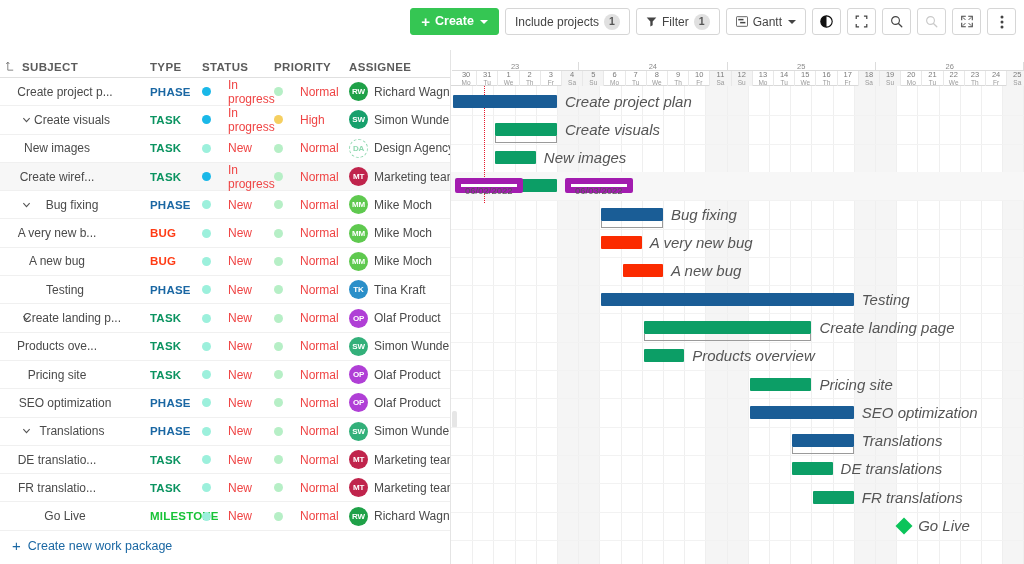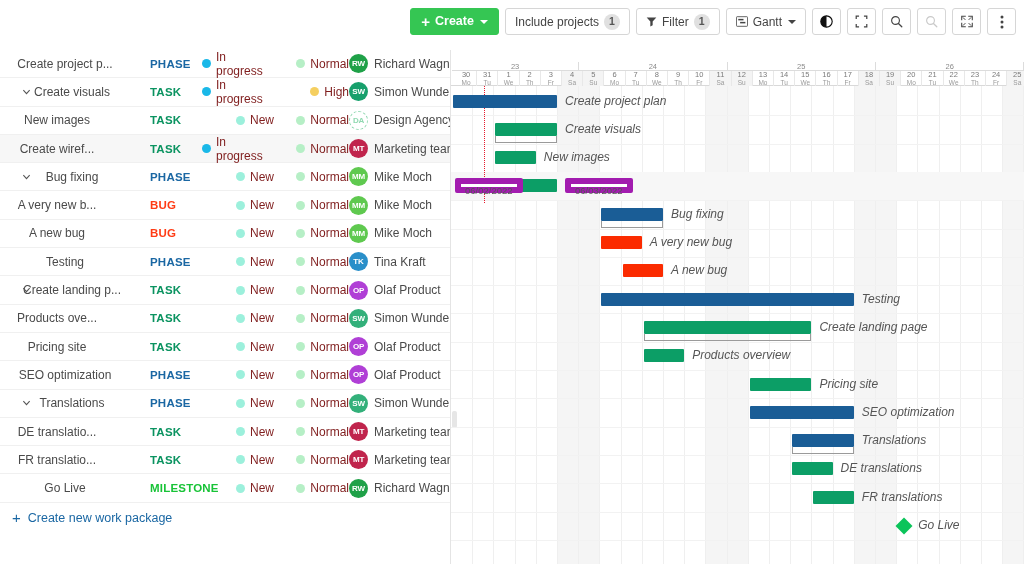--- a/index.html
+++ b/index.html
@@ -78,21 +78,21 @@
   }
   .chev {
     position: absolute; left: 22px; top: 50%; transform: translateY(-50%);
     width: 9px; height: 9px; color: #555;
   }
   .cell-type { width: 52px; font-size: 11.5px; font-weight: 700; letter-spacing: .2px; }
   .t-PHASE { color: #1a67a3; }
   .t-TASK { color: #0a9360; }
   .t-BUG { color: #ff3b14; }
   .t-MILESTONE { color: #18c337; }
-  .cell-status, .cell-prio { display: flex; align-items: center; gap: 5px; color: #7f1d1d; justify-content: flex-end; }
+  .cell-status, .cell-prio { display: flex; align-items: center; gap: 17px; color: #ef4444; }
   .cell-status { width: 72px; }
   .cell-prio { width: 75px; }
   .dot { width: 9px; height: 9px; border-radius: 50%; flex: 0 0 auto; }
   .cell-assign { width: 101px; display: flex; align-items: center; gap: 6px; }
   .avatar {
     width: 19px; height: 19px; border-radius: 50%; flex: 0 0 auto;
     display: flex; align-items: center; justify-content: center;
     font-size: 8px; font-weight: 700; color: #fff; letter-spacing: -.2px;
   }
   .avatar.ghost { background: #fff !important; color: #8fd8b0 !important;
@@ -154,21 +154,21 @@
   .bar-brackets {
     position: absolute; height: 7px;
     border-left: 1.5px solid #9a9a9a; border-right: 1.5px solid #9a9a9a;
     border-bottom: 1.5px solid #9a9a9a;
   }
   .milestone {
     position: absolute; width: 12px; height: 12px; background: #0bc45a;
     transform: rotate(45deg);
   }
   .bar-label {
-    position: absolute; font-size: 12px; font-style: italic; color: #555;
+    position: absolute; font-size: 15px; font-style: italic; color: #555;
     white-space: nowrap; line-height: 13px;
   }
   .date-pill {
     position: absolute; height: 15px; padding: 0 4px;
     border: 6px solid #a21caf; border-radius: 2px; background: #fff;
     font-size: 9.5px; color: #555; line-height: 14px;
   }
   .splitter-handle {
     position: absolute; left: 1px; width: 5px; height: 17px;
     background: #e6e6e6; border-radius: 2px;
@@ -249,20 +249,33 @@
     <div class="btn icon-only">
       <svg width="4" height="14" viewBox="0 0 4 14">
         <circle cx="2" cy="2" r="1.5" fill="#444"></circle>
         <circle cx="2" cy="7" r="1.5" fill="#444"></circle>
         <circle cx="2" cy="12" r="1.5" fill="#444"></circle>
       </svg>
     </div>
   </div>
 
   <div class="table-pane">
+    <div class="thead">
+      <div class="th c-subject">
+        <svg width="9" height="10" viewBox="0 0 10 11" style="position:absolute;left:6px;top:1px">
+          <path d="M2 0 v9 h6" fill="none" stroke="#777" stroke-width="1"></path>
+          <path d="M0.3 2.2 L2 0 L3.7 2.2" fill="none" stroke="#777" stroke-width="1"></path>
+        </svg>
+        <span>SUBJECT</span>
+      </div>
+      <div class="th c-type"><span>TYPE</span></div>
+      <div class="th c-status"><span>STATUS</span></div>
+      <div class="th c-prio"><span>PRIORITY</span></div>
+      <div class="th c-assign"><span>ASSIGNEE</span></div>
+    </div>
     <div id="tbody">
         <div class="trow">
           <div class="cell-subject" style="padding-right:20px">
             <span>Create project p...</span>
           </div>
           <div class="cell-type t-PHASE"><span>PHASE</span></div>
           <div class="cell-status">
             <span class="dot" style="background:#1ab8e8"></span>
             <span>In progress</span>
           </div>

